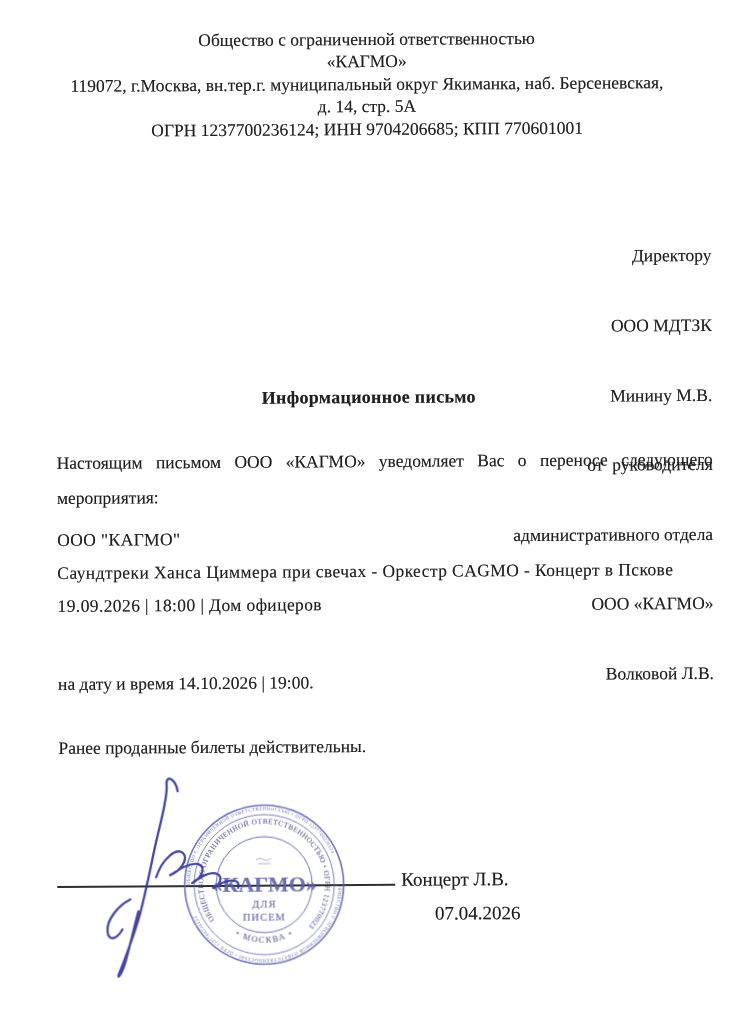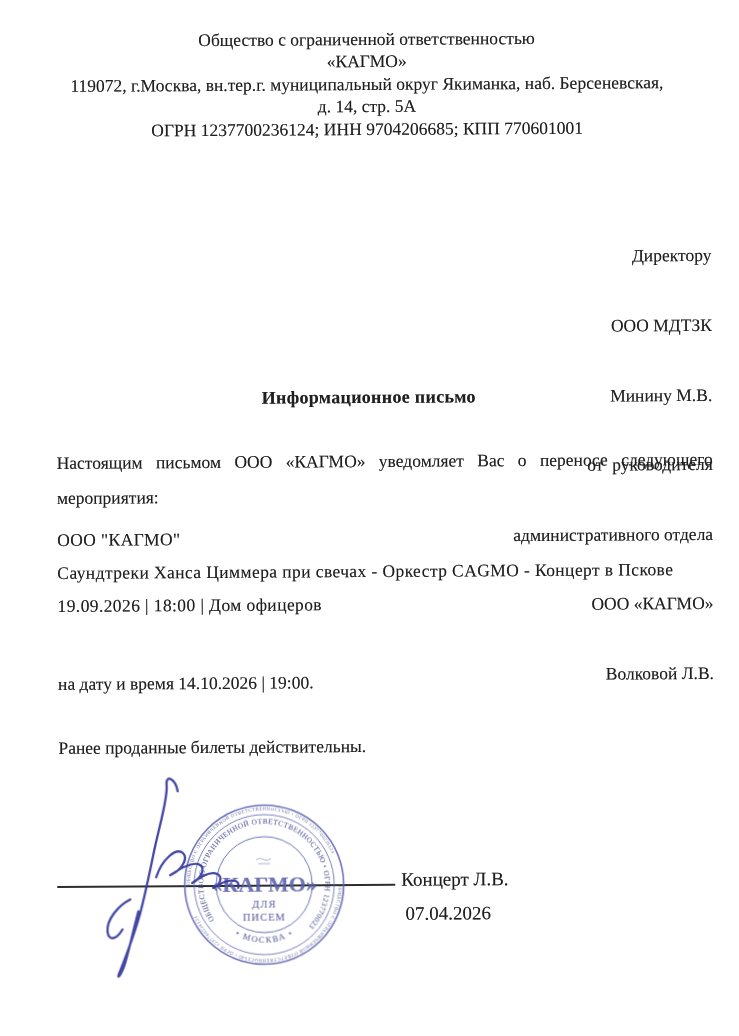--- a/index.html
+++ b/index.html
@@ -46,21 +46,21 @@
     font-size:17.5px;line-height:33px;letter-spacing:.4px;
   }
   .reschedule{position:absolute;top:672px;left:57px;font-size:17.5px;}
   .tickets{position:absolute;top:736px;left:57px;font-size:17.5px;}
 
   .sig-line{
     position:absolute;top:884px;left:55px;width:338px;height:1.6px;
     background:#2e2e2e;z-index:1;
   }
   .sig-name{position:absolute;top:869px;left:399px;font-size:19px;}
-  .sig-date{position:absolute;top:903px;left:403px;width:115px;text-align:left;font-size:19px;}
+  .sig-date{position:absolute;top:903px;left:403px;width:115px;text-align:right;font-size:19px;}
 
   .stamp{
     position:absolute;left:180px;top:802px;width:164px;height:164px;
     z-index:2;opacity:.88;filter:blur(.25px);
   }
   .stamp .s-ring{fill:none;stroke:var(--stamp-color);}
   .stamp text{fill:var(--stamp-color);font-family:"Liberation Serif",serif;}
   .s-tiny{font-size:4.6px;letter-spacing:.6px;opacity:.8;}
   .s-arc{font-size:7.4px;letter-spacing:.4px;}
   .s-city{font-size:8.5px;letter-spacing:1.5px;}

